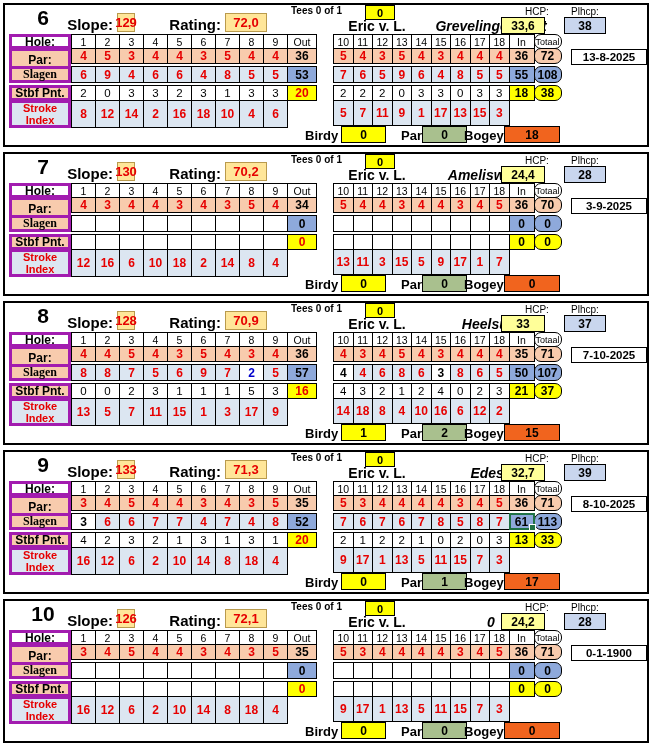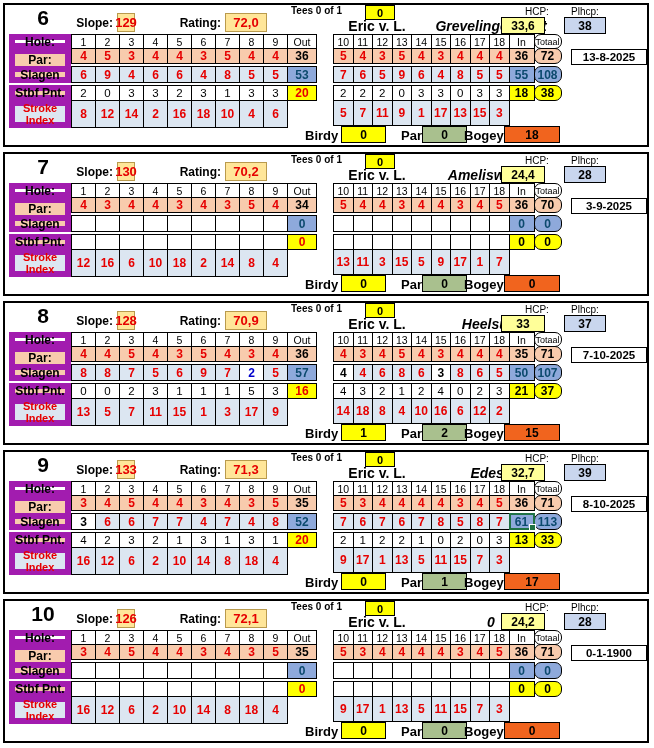--- a/index.html
+++ b/index.html
@@ -3,21 +3,21 @@
 <meta charset="utf-8">
 <style>
   html,body{margin:0;padding:0;background:#fff;}
   .page{position:relative;width:654px;height:748px;background:#fff;
         font-family:"Liberation Sans",sans-serif;color:#000;overflow:hidden;}
   .panel{position:absolute;left:3px;width:646px;height:144px;
          border:2px solid #000;background:#fff;box-sizing:border-box;}
   
   .pnum{position:absolute;left:12px;top:1px;width:52px;text-align:center;
         font-size:21px;font-weight:bold;}
-  .lblb{position:absolute;font-weight:bold;font-size:12px;}
+  .lblb{position:absolute;font-weight:bold;font-size:15px;}
   .slope-l{left:62px;top:11px;width:46px;text-align:right;}
   .rating-l{left:164px;top:11px;width:52px;text-align:right;}
   .vbox{position:absolute;box-sizing:border-box;border:1px solid #b99a4d;
         background:var(--gold);color:var(--red);font-weight:bold;font-size:13px;
         display:flex;align-items:center;justify-content:center;}
   .slope-b{left:112px;top:8px;width:18px;height:19px;}
   .rating-b{left:220px;top:8px;width:42px;height:19px;}
   .tees-l{left:286px;top:0px;width:72px;font-size:10px;}
   .tees-b{position:absolute;left:360px;top:0px;width:30px;height:15px;
           background:var(--yellow);border:1px solid #000;box-sizing:border-box;
@@ -33,25 +33,25 @@
           border:1px solid #000;display:flex;align-items:center;justify-content:center;
           font-weight:bold;font-size:12px;}
   .hcp-b{left:496px;width:44px;background:var(--paleyellow);}
   .plhcp-b{left:559px;width:42px;background:var(--plhcpblue);}
   .date-b{position:absolute;left:566px;top:44px;width:76px;height:16px;
           box-sizing:border-box;border:1px solid #000;background:#fff;
           display:flex;align-items:center;justify-content:center;
           font-weight:bold;font-size:11.5px;}
   
   .lab{position:absolute;left:4px;width:62px;box-sizing:border-box;
-       border:6px solid #a21caf;display:flex;align-items:center;justify-content:center;
+       border:3px solid #a21caf;display:flex;align-items:center;justify-content:center;
        font-weight:bold;font-size:12px;background:var(--salmon);}
   .lab-hole{top:29px;height:15px;background:#fff;}
   .lab-par{top:43px;height:24px;}
-  .lab-slagen{top:61px;height:17px;}
+  .lab-slagen{top:61px;height:17px;font-family:Liberation Serif, serif;}
   .lab-stbf{top:80px;height:16px;font-size:12px;}
   .lab-stroke{top:95px;height:28px;background:var(--cellblue);color:var(--red);
        flex-direction:column;font-size:11px;line-height:1.1;}
   
   .row{position:absolute;display:flex;}
   .fr{left:66px;}  .bk{left:328px;}
   .r-hole{top:29px;height:15px;}
   .r-par{top:43px;height:16px;}
   .r-slagen{top:61px;height:17px;}
   .r-stbf{top:80px;height:16px;}
@@ -64,21 +64,21 @@
   .cell:first-child{margin-left:0;}
   .c25{width:25px;}.c30{width:30px;}.c20{width:20.5px;}.c26{width:26px;}.c28{width:28px;border-radius:7px;}
   .hnum{font-weight:normal;font-size:10.5px;}
   .hdr{font-weight:normal;font-size:10.5px;}
   .hdr.small{font-size:9px;}
   .parc{background:var(--salmon);color:var(--red);}
   .part{background:var(--salmon);color:#000;}
   .over{background:var(--cellblue);color:var(--red);}
   .parsc{background:#fff;color:#000;}
   .birdie{background:#fff;color:var(--birdieblue);}
-  .stot{background:var(--totalblue);color:#0c4a6e;}
+  .stot{background:var(--totalblue);color:#000000;}
   .stbfc{font-weight:normal;font-size:11.5px;}
   .ytot{background:var(--yellow);color:#000;}
   .ytot.redt{color:var(--red);}
   .strokec{background:var(--cellblue);color:var(--red);}
   .selected{border:2px solid var(--selgreen);z-index:3;}
   .selected::after{content:"";position:absolute;right:-3px;bottom:-3px;
         width:5px;height:5px;background:var(--selgreen);border:1px solid #fff;}
   
   .blab{position:absolute;top:123px;font-weight:bold;font-size:13px;}
   .birdy-l{left:300px;}.parstat-l{left:396px;}.bogey-l{left:459px;}

